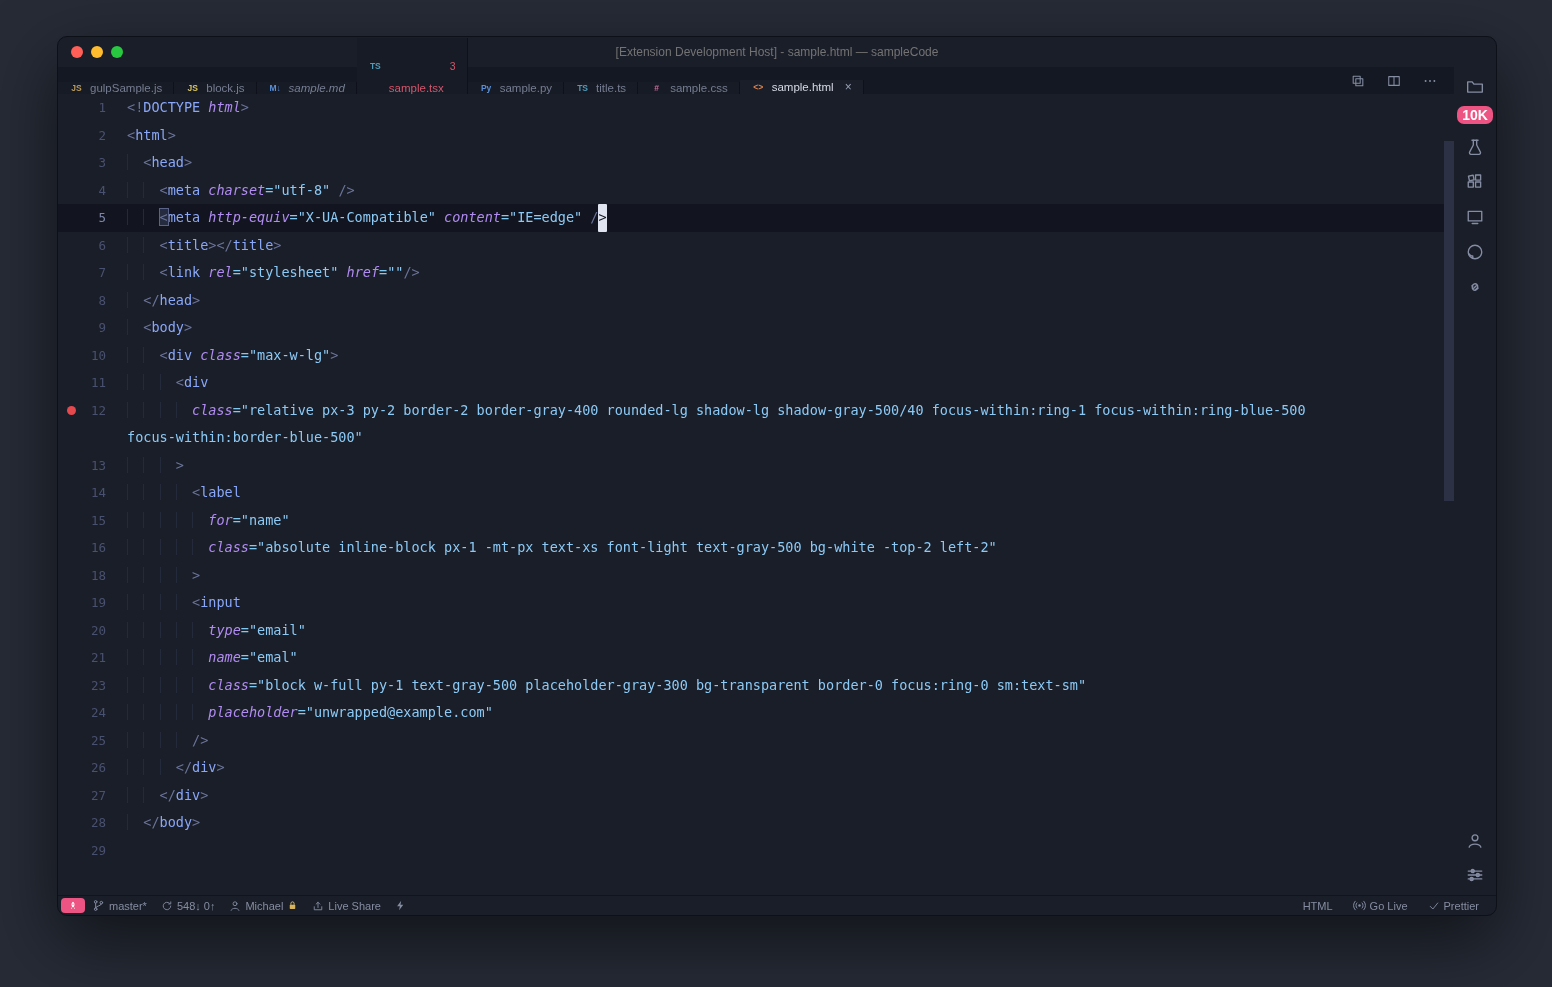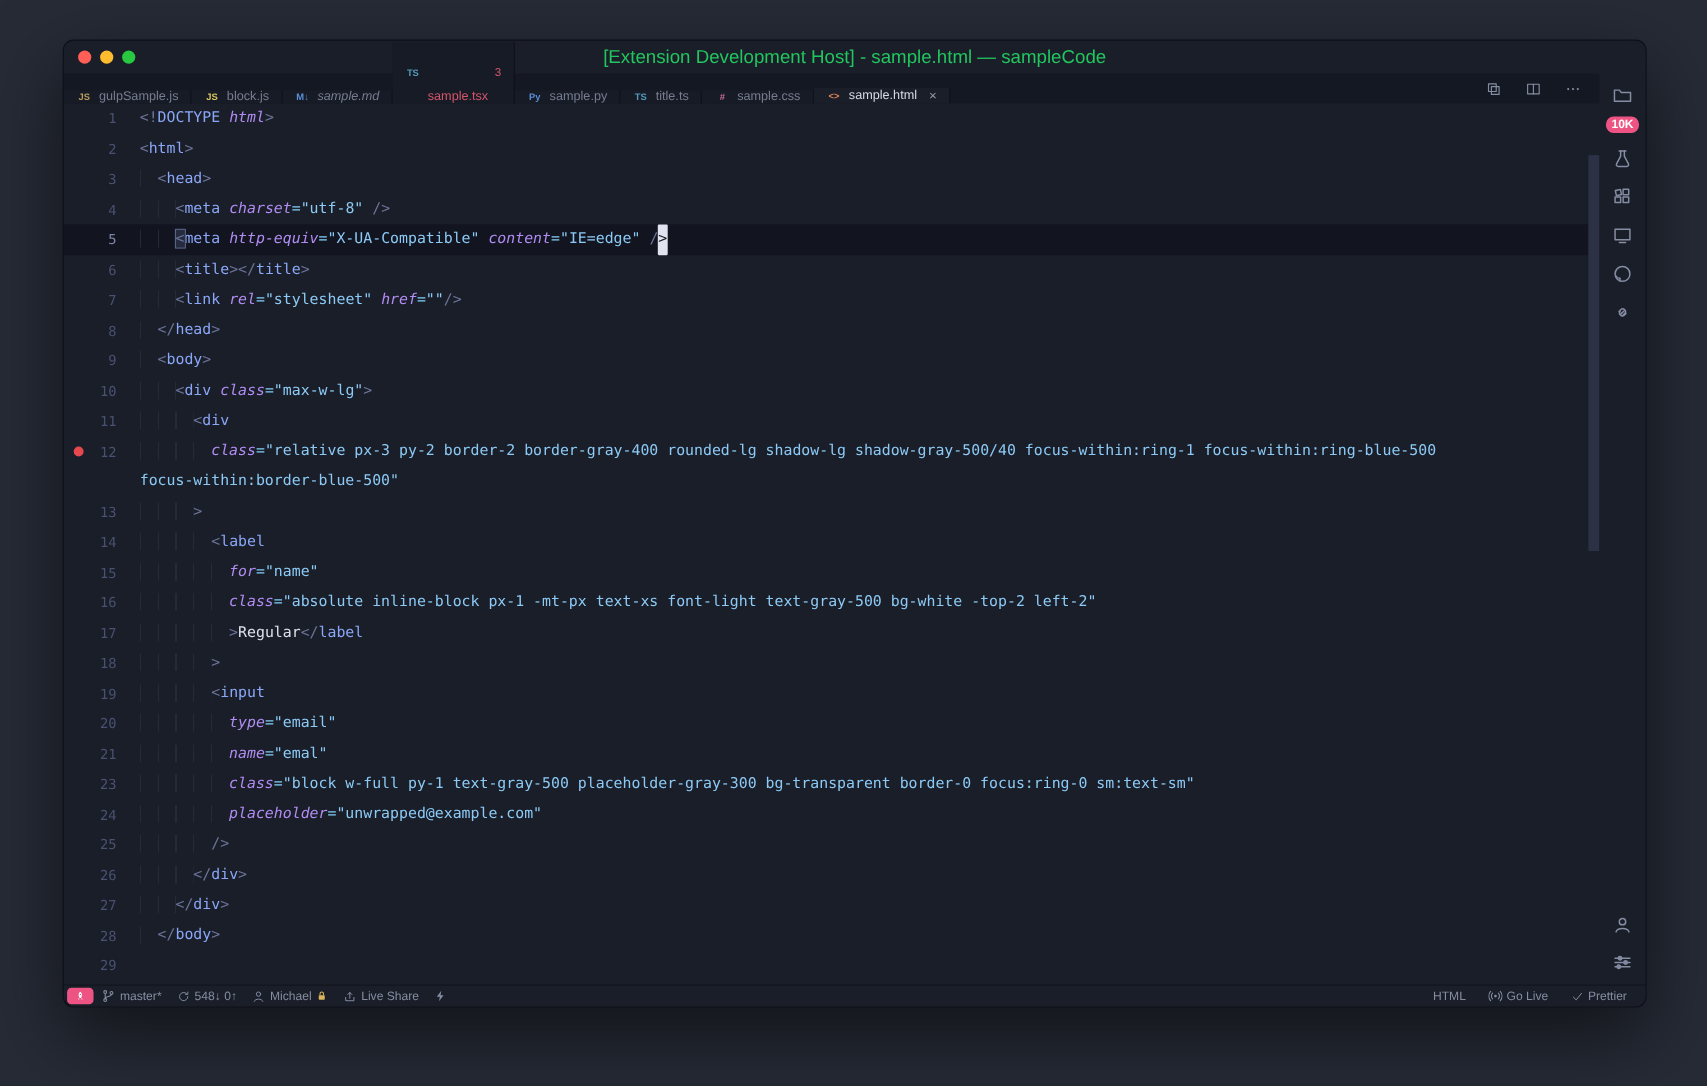--- a/index.html
+++ b/index.html
@@ -3,21 +3,21 @@
 <meta charset="utf-8">
 <style>
   html,body{margin:0;padding:0;background:#262b36;width:1552px;height:987px;overflow:hidden;
     font-family:"Liberation Sans", sans-serif;}
   .stage{position:relative;width:1552px;height:987px;}
   .window{position:absolute;left:57px;top:36px;width:1440px;height:880px;background:#1a1e29;
     border:1px solid #0e1018;border-radius:10px;box-shadow:0 25px 70px rgba(0,0,0,.55);
     display:flex;flex-direction:column;overflow:hidden;box-sizing:border-box;}
   
   .titlebar{height:30px;flex:0 0 30px;position:relative;display:flex;align-items:center;justify-content:center;}
-  .title{font-size:17px;color:#22c55e;}
+  .title{font-size:12px;color:#737373;}
   .lights{position:absolute;left:13px;top:0;height:100%;display:flex;align-items:center;gap:8px;}
   .light{width:12px;height:12px;border-radius:50%;display:inline-block;}
   .l-red{background:#ff5f57}.l-yellow{background:#febc2e}.l-green{background:#28c840}
   
   .main{flex:1;display:flex;min-height:0;}
   .editor-group{flex:1;display:flex;flex-direction:column;min-width:0;}
   
   .tabbar{height:27px;flex:0 0 27px;background:#141822;display:flex;align-items:stretch;}
   .tabs{display:flex;align-items:flex-end;}
   .tab{display:flex;align-items:center;gap:6px;padding:0 11px;font-size:11.5px;color:#767d92;
@@ -49,21 +49,21 @@
   .tk-x{color:var(--c-text,#dde1ec);}
   .tk-w{background:repeating-linear-gradient(to right,#242a3c 0,#242a3c 1px,transparent 1px,transparent 2ch);}
   .cursor{display:inline-block;background:#dfe4f0;color:#14171f;border-radius:1px;}
   
   .scrollbar{flex:0 0 10px;position:relative;}
   .scroll-thumb{position:absolute;left:0;top:47px;width:10px;height:360px;background:#2c3145;}
   
   .activitybar{flex:0 0 42px;display:flex;flex-direction:column;align-items:center;padding:10px 0 10px 0;gap:15px;}
   .abar-icon{color:#7e8599;cursor:pointer;display:flex;align-items:center;justify-content:center;width:24px;height:20px;}
   .abar-icon svg{display:block;}
-  .count-badge{background:var(--accent-pink,#ee5483);color:#fff;font-size:11px;font-weight:bold;
+  .count-badge{background:var(--accent-pink,#ee5483);color:#fff;font-size:14px;font-weight:bold;
     border-radius:7px;padding:2px 5px;line-height:1;margin:-6px 0 -2px 0;}
   .abar-bottom{margin-top:auto;display:flex;flex-direction:column;align-items:center;gap:14px;}
   
   .statusbar{height:19px;flex:0 0 19px;display:flex;align-items:center;font-size:11px;color:#868da1;
     border-top:1px solid #11141d;padding-right:10px;}
   .sitem{display:flex;align-items:center;gap:4px;padding:0 7px;cursor:pointer;white-space:nowrap;}
   .sitem svg{display:block;}
   .remote-pill{background:var(--accent-pink,#ee5483);width:24px;height:15px;border-radius:4px;margin-left:3px;
     display:flex;align-items:center;justify-content:center;cursor:pointer;}
   .sb-right{margin-left:auto;display:flex;align-items:center;gap:6px;}
@@ -248,26 +248,20 @@
                 <div class="content"><span class="tk-w">          </span><span class="tk-a">for</span><span class="tk-o">=</span><span class="tk-s">"name"</span></div>
               </div>
               <div class="code-line">
                 <div class="gutter">
                   <span>16</span>
                 </div>
                 <div class="content"><span class="tk-w">          </span><span class="tk-a">class</span><span class="tk-o">=</span><span class="tk-s">"absolute inline-block px-1 -mt-px text-xs font-light text-gray-500 bg-white -top-2 left-2"</span></div>
               </div>
               <div class="code-line">
                 <div class="gutter">
-                  <span>17</span>
-                </div>
-                <div class="content"><span class="tk-w">          </span><span class="tk-p">&gt;</span><span class="tk-x">Regular</span><span class="tk-p">&lt;/</span><span class="tk-t">label</span></div>
-              </div>
-              <div class="code-line">
-                <div class="gutter">
                   <span>18</span>
                 </div>
                 <div class="content"><span class="tk-w">        </span><span class="tk-p">&gt;</span></div>
               </div>
               <div class="code-line">
                 <div class="gutter">
                   <span>19</span>
                 </div>
                 <div class="content"><span class="tk-w">        </span><span class="tk-p">&lt;</span><span class="tk-t">input</span></div>
               </div>

